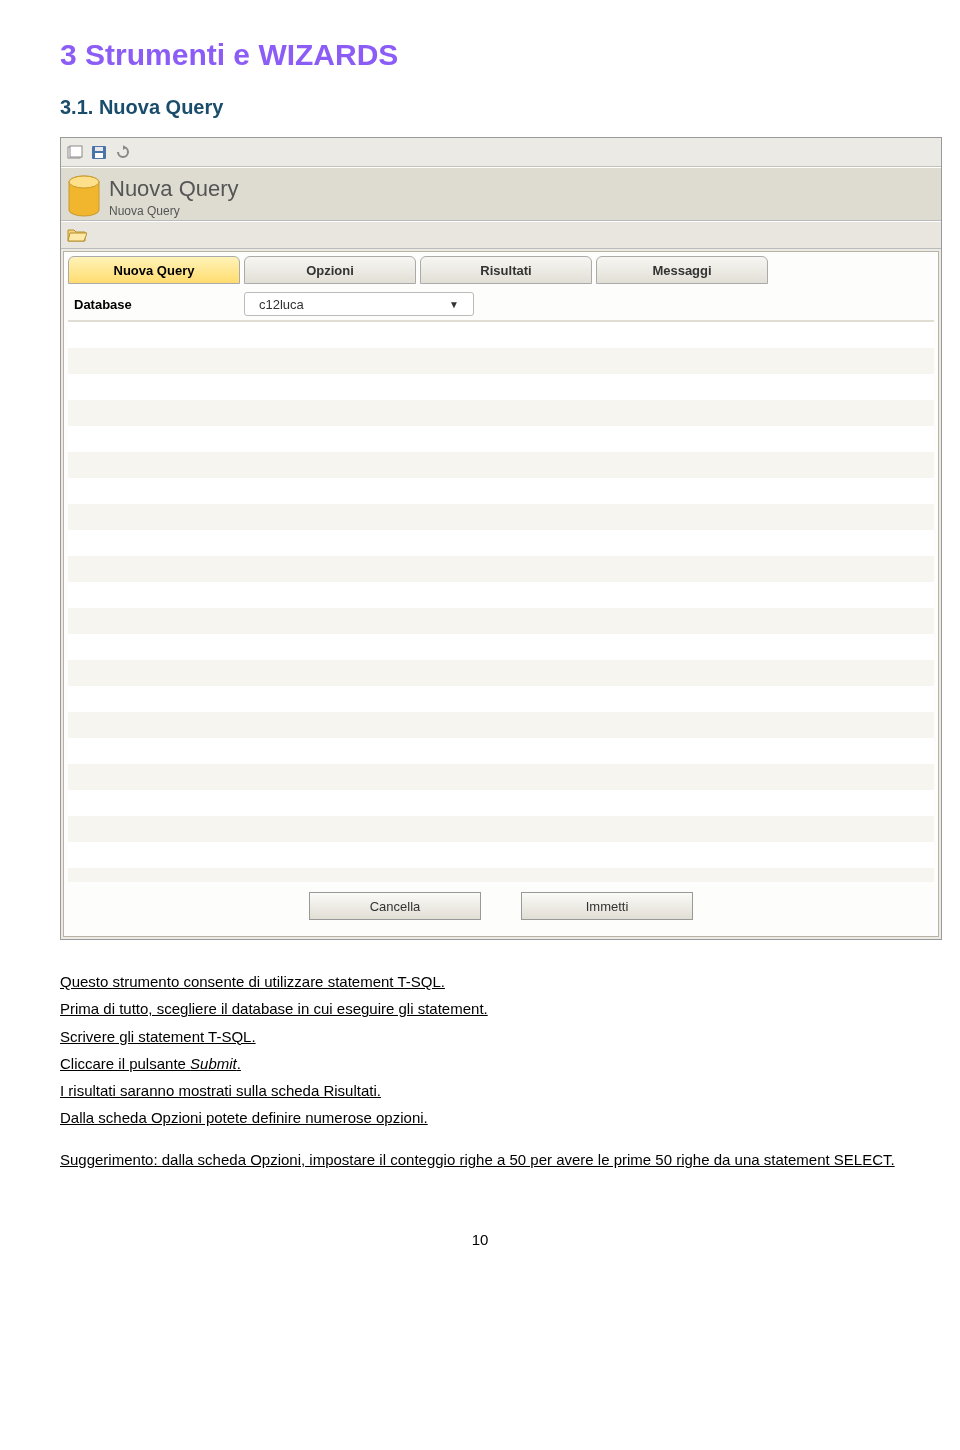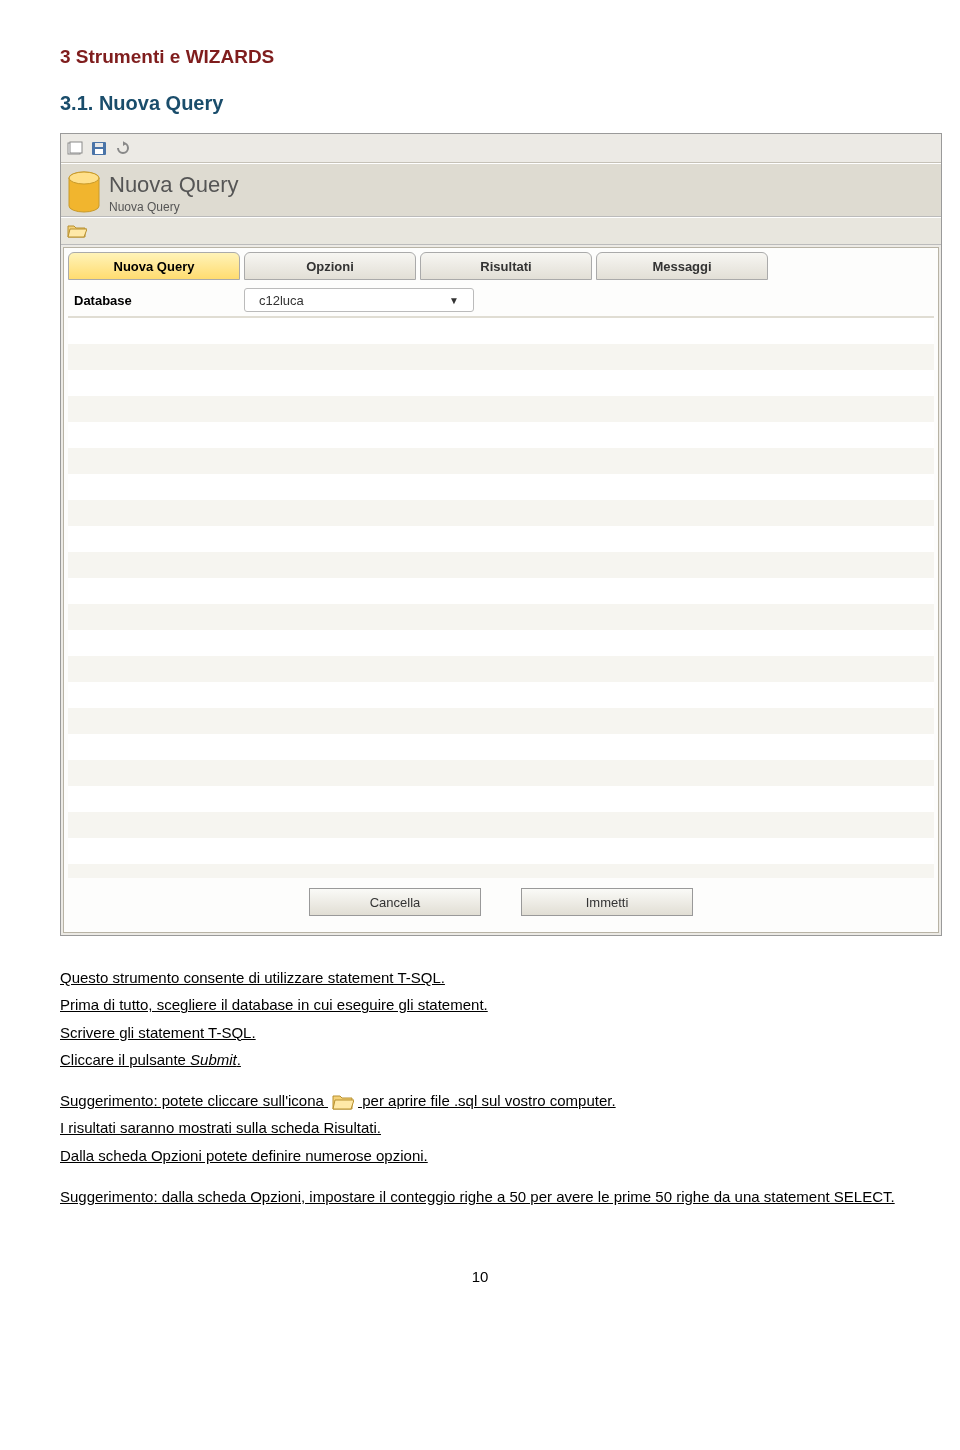--- a/index.html
+++ b/index.html
@@ -3,21 +3,21 @@
 <meta charset="utf-8">
 <style>
   body{
     margin:0;
     font-family:Arial,Helvetica,sans-serif;
     background:#fff;
     width:960px;
     color:#000;
   }
   .page{padding:30px 60px 40px 60px;}
-  h1.sec{font-size:19px;font-weight:bold;color:#7f1d1d;margin:16px 0 24px 0;}
+  h1.sec{font-size:30px;font-weight:bold;color:#8b5cf6;margin:8px 0 24px 0;}
   h2.sub{font-size:20px;font-weight:bold;color:#1a4d6b;margin:0 0 18px 0;}
   .screenshot{
     border:1px solid #9a9a9a;
     background:#eceae5;
     width:880px;
     display:flex;
     flex-direction:column;
   }
   .topbar{
     height:28px;
@@ -163,28 +163,20 @@
     </div>
   </div>
 
   <div class="bodytext">
     <p>Questo strumento consente di utilizzare statement T-SQL.</p>
     <p>Prima di tutto, scegliere il database in cui eseguire gli statement.</p>
     <p>Scrivere gli statement T-SQL.</p>
     <p>
       <span>Cliccare il pulsante </span><span class="em">Submit</span><span>.</span>
     </p>
-    <p style="margin-top:18px;">
-      <span class="suggest">Suggerimento</span><span>: potete cliccare sull'icona </span><span class="inline-icon">
-        <svg viewBox="0 0 22 18">
-          <path d="M1 3 h7 l2 2 h10 v11 H1 Z" fill="#f4d27a" stroke="#b8902e"></path>
-          <path d="M3 7 h19 l-3 9 H1 Z" fill="#ffe9a8" stroke="#b8902e"></path>
-        </svg>
-      </span><span> per aprire file .sql sul vostro computer.</span>
-    </p>
     <p>I risultati saranno mostrati sulla scheda Risultati.</p>
     <p>Dalla scheda Opzioni potete definire numerose opzioni.</p>
     <p style="margin-top:18px;">
       <span class="suggest">Suggerimento</span><span>: dalla scheda Opzioni, impostare il conteggio righe a 50 per avere le prime 50 righe da una statement SELECT.</span>
     </p>
   </div>
 
   <div class="pagenum">10</div>
 </div>
 

